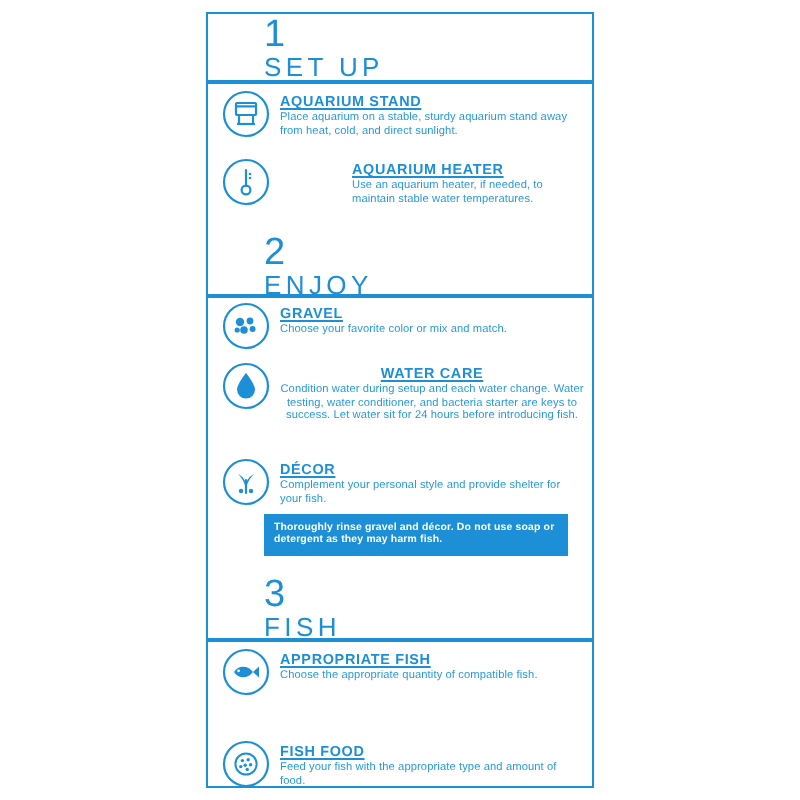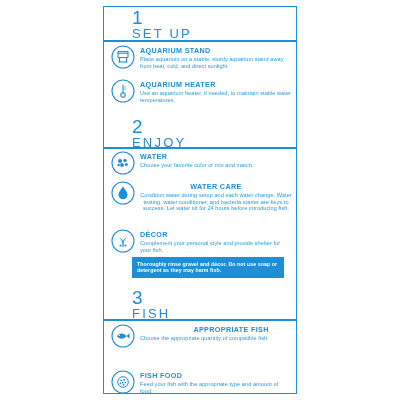--- a/index.html
+++ b/index.html
@@ -86,35 +86,36 @@
   .item-text {
     padding-top: 2px;
   }
   .item-title {
     color: #1d8fd6;
     font-size: 7.2px;
     line-height: 9px;
     font-weight: bold;
     letter-spacing: 0.35px;
     margin-bottom: 1px;
+    text-decoration: underline;
   }
   .item-body {
     color: #2a9ad9;
     font-size: 5.6px;
     line-height: 6.6px;
     letter-spacing: 0.05px;
     font-weight: normal;
   }
 
   #item-stand  { top: 44px; }
-  #item-heater { top: 78px; }
+  #item-heater { top: 78px; gap: 36px; }
   #item-gravel { top: 150px; }
   #item-water  { top: 180px; text-align: center; }
   #item-decor  { top: 228px; }
-  #item-fish   { top: 323px; text-align: right; }
+  #item-fish   { top: 323px; }
   #item-food   { top: 369px; }
 
   
   .warning {
     position: absolute;
     left: 132px;
     top: 257px;
     width: 152px;
     background: #1d8fd6;
     color: #ffffff;
@@ -182,21 +183,21 @@
       <svg width="24" height="24" viewBox="0 0 24 24" fill="none" stroke="#1d8fd6" stroke-width="1.1">
         <circle cx="12" cy="12" r="11"></circle>
         <circle cx="9" cy="10" r="2.1" fill="#1d8fd6" stroke="none"></circle>
         <circle cx="14" cy="9.5" r="1.7" fill="#1d8fd6" stroke="none"></circle>
         <circle cx="11" cy="14" r="1.9" fill="#1d8fd6" stroke="none"></circle>
         <circle cx="15.3" cy="13.5" r="1.5" fill="#1d8fd6" stroke="none"></circle>
         <circle cx="7.6" cy="14" r="1.3" fill="#1d8fd6" stroke="none"></circle>
       </svg>
     </span>
     <div class="item-text">
-      <div class="item-title">WATER</div>
+      <div class="item-title">GRAVEL</div>
       <div class="item-body">Choose your favorite color or mix and match.</div>
     </div>
   </div>
 
   <div class="item" id="item-water">
     <span class="icon-wrap">
       <svg width="24" height="24" viewBox="0 0 24 24" fill="none" stroke="#1d8fd6" stroke-width="1.1">
         <circle cx="12" cy="12" r="11"></circle>
         <path d="M12 5.5 C12 5.5 7.5 11 7.5 13.8 A4.5 4.5 0 0 0 16.5 13.8 C16.5 11 12 5.5 12 5.5 Z" fill="#1d8fd6" stroke="none"></path>
       </svg>

